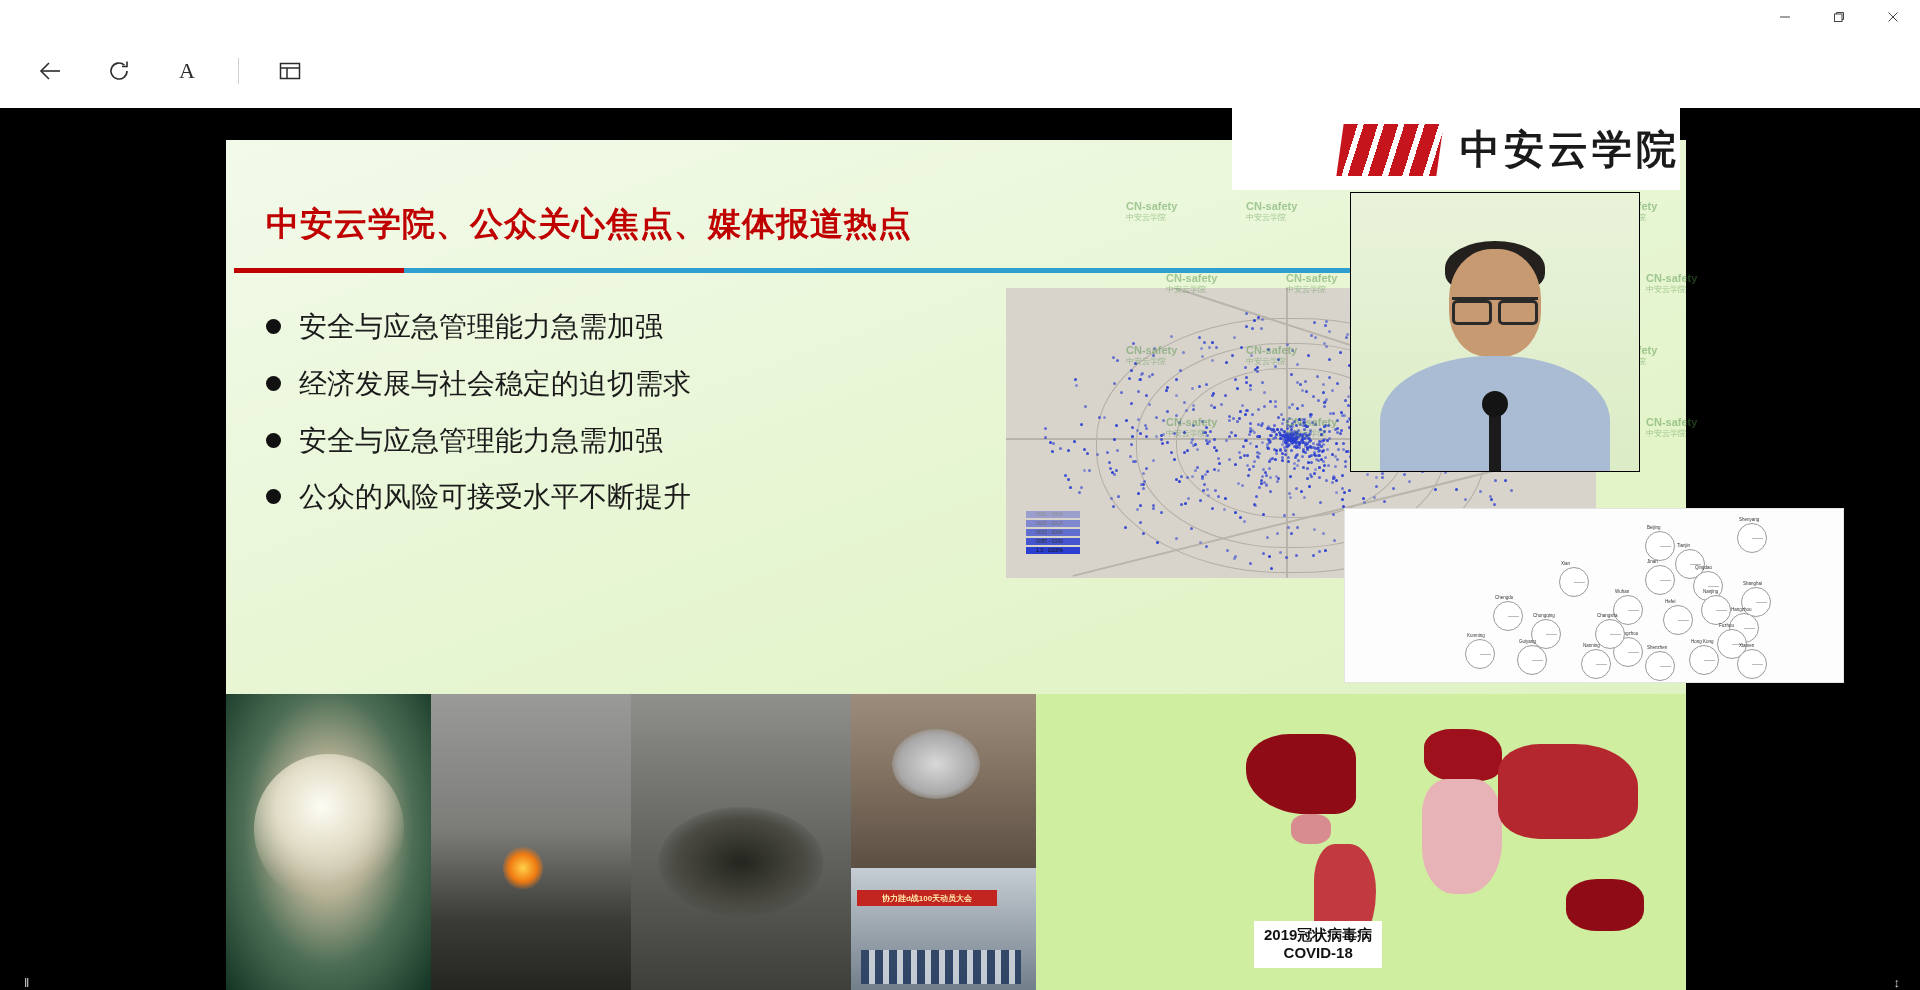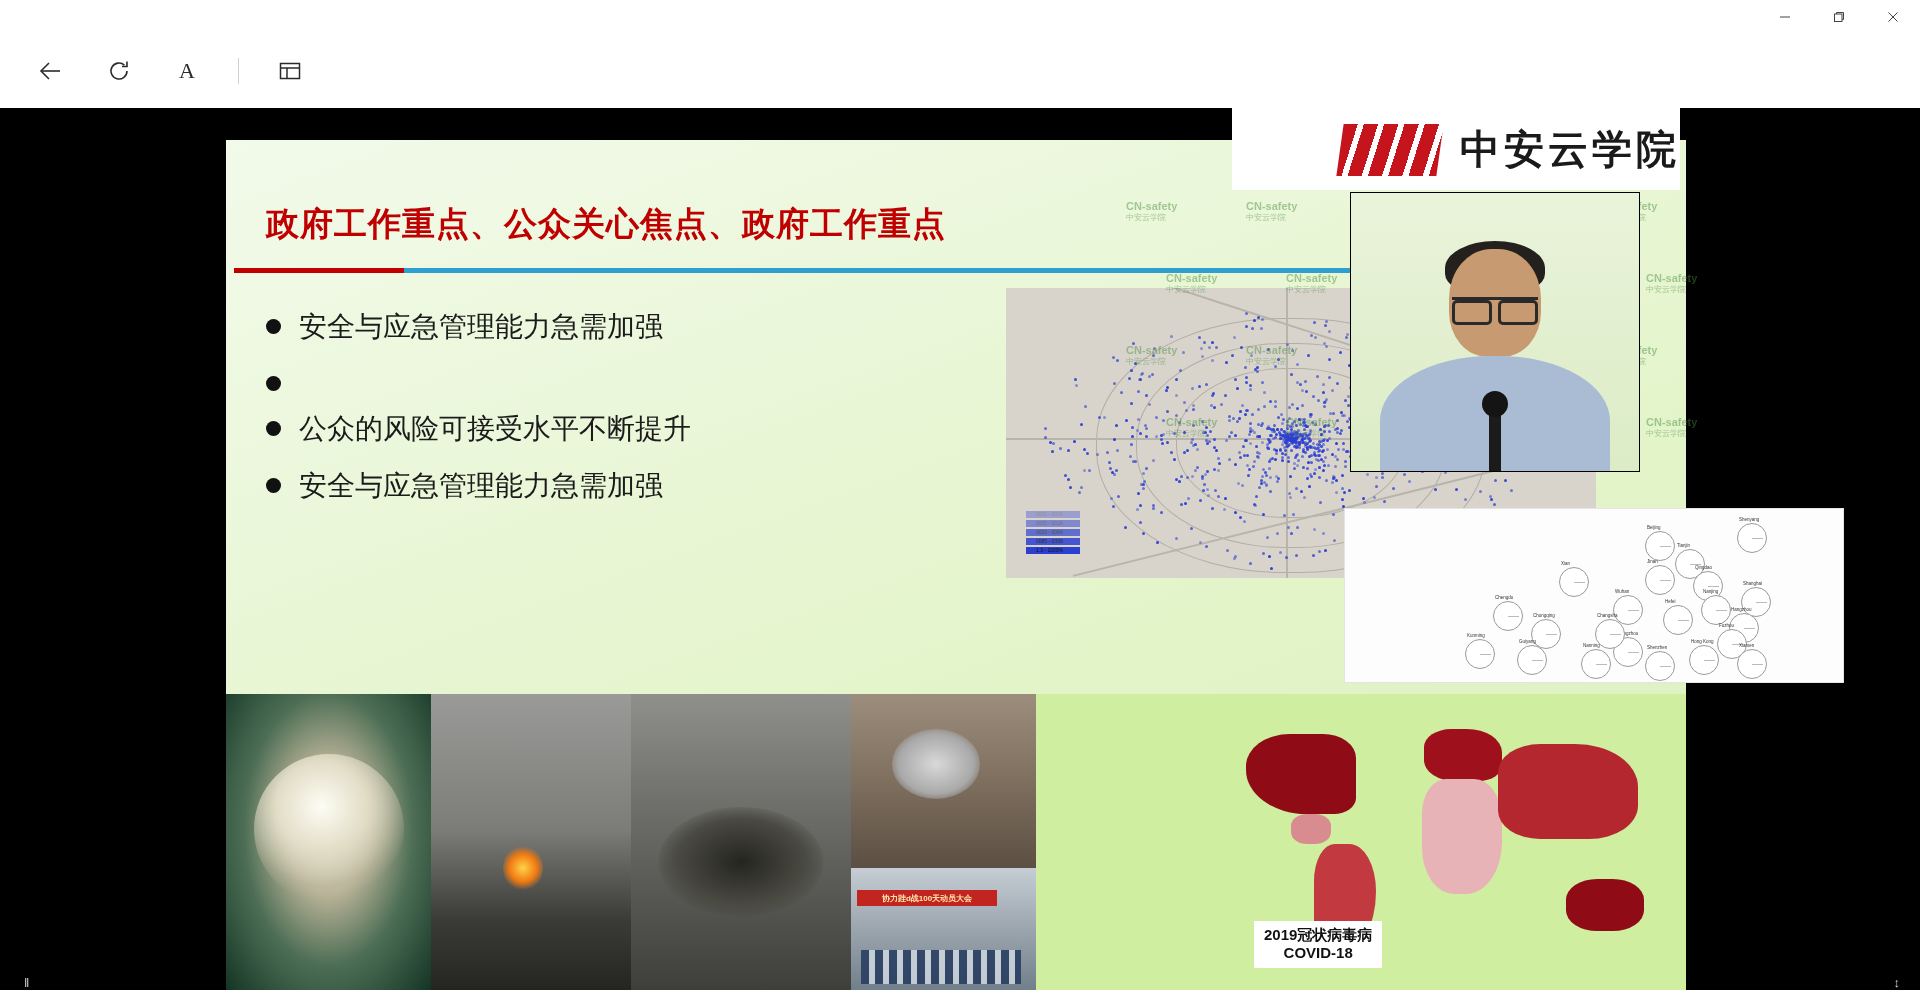--- a/index.html
+++ b/index.html
@@ -315,38 +315,39 @@
       <line x1="2.5" y1="9" x2="21.5" y2="9" stroke="#2b2b2b" stroke-width="1.5"></line>
       <line x1="9" y1="9" x2="9" y2="19.5" stroke="#2b2b2b" stroke-width="1.5"></line>
     </svg>
   </div>
 </div>
 
 <div class="stage">
 
   <div class="slide">
 
-    <div class="slide-title">政府工作重点、公众关心焦点、政府工作重点</div>
+    <div class="slide-title">中安云学院、公众关心焦点、媒体报道热点</div>
     <div class="rule"></div>
 
     <div class="bullets">
       <div class="bullet">
         <div class="dot"></div>
         <div class="txt">安全与应急管理能力急需加强</div>
       </div>
       <div class="bullet">
         <div class="dot"></div>
+        <div class="txt">经济发展与社会稳定的迫切需求</div>
+      </div>
+      <div class="bullet">
+        <div class="dot"></div>
+        <div class="txt">安全与应急管理能力急需加强</div>
       </div>
       <div class="bullet">
         <div class="dot"></div>
         <div class="txt">公众的风险可接受水平不断提升</div>
-      </div>
-      <div class="bullet">
-        <div class="dot"></div>
-        <div class="txt">安全与应急管理能力急需加强</div>
       </div>
     </div>
 
     <div class="map-cn">
       <div class="maplabel">2002年北京小区建设分布图</div>
       <div class="ring" style="left:170px;top:80px;width:230px;height:150px;"></div>
       <div class="ring" style="left:130px;top:55px;width:310px;height:205px;"></div>
       <div class="ring" style="left:90px;top:30px;width:390px;height:255px;"></div>
       <div class="road" style="left:0;top:150px;width:590px;height:2px;"></div>
       <div class="road" style="left:280px;top:0;width:2px;height:290px;"></div>

